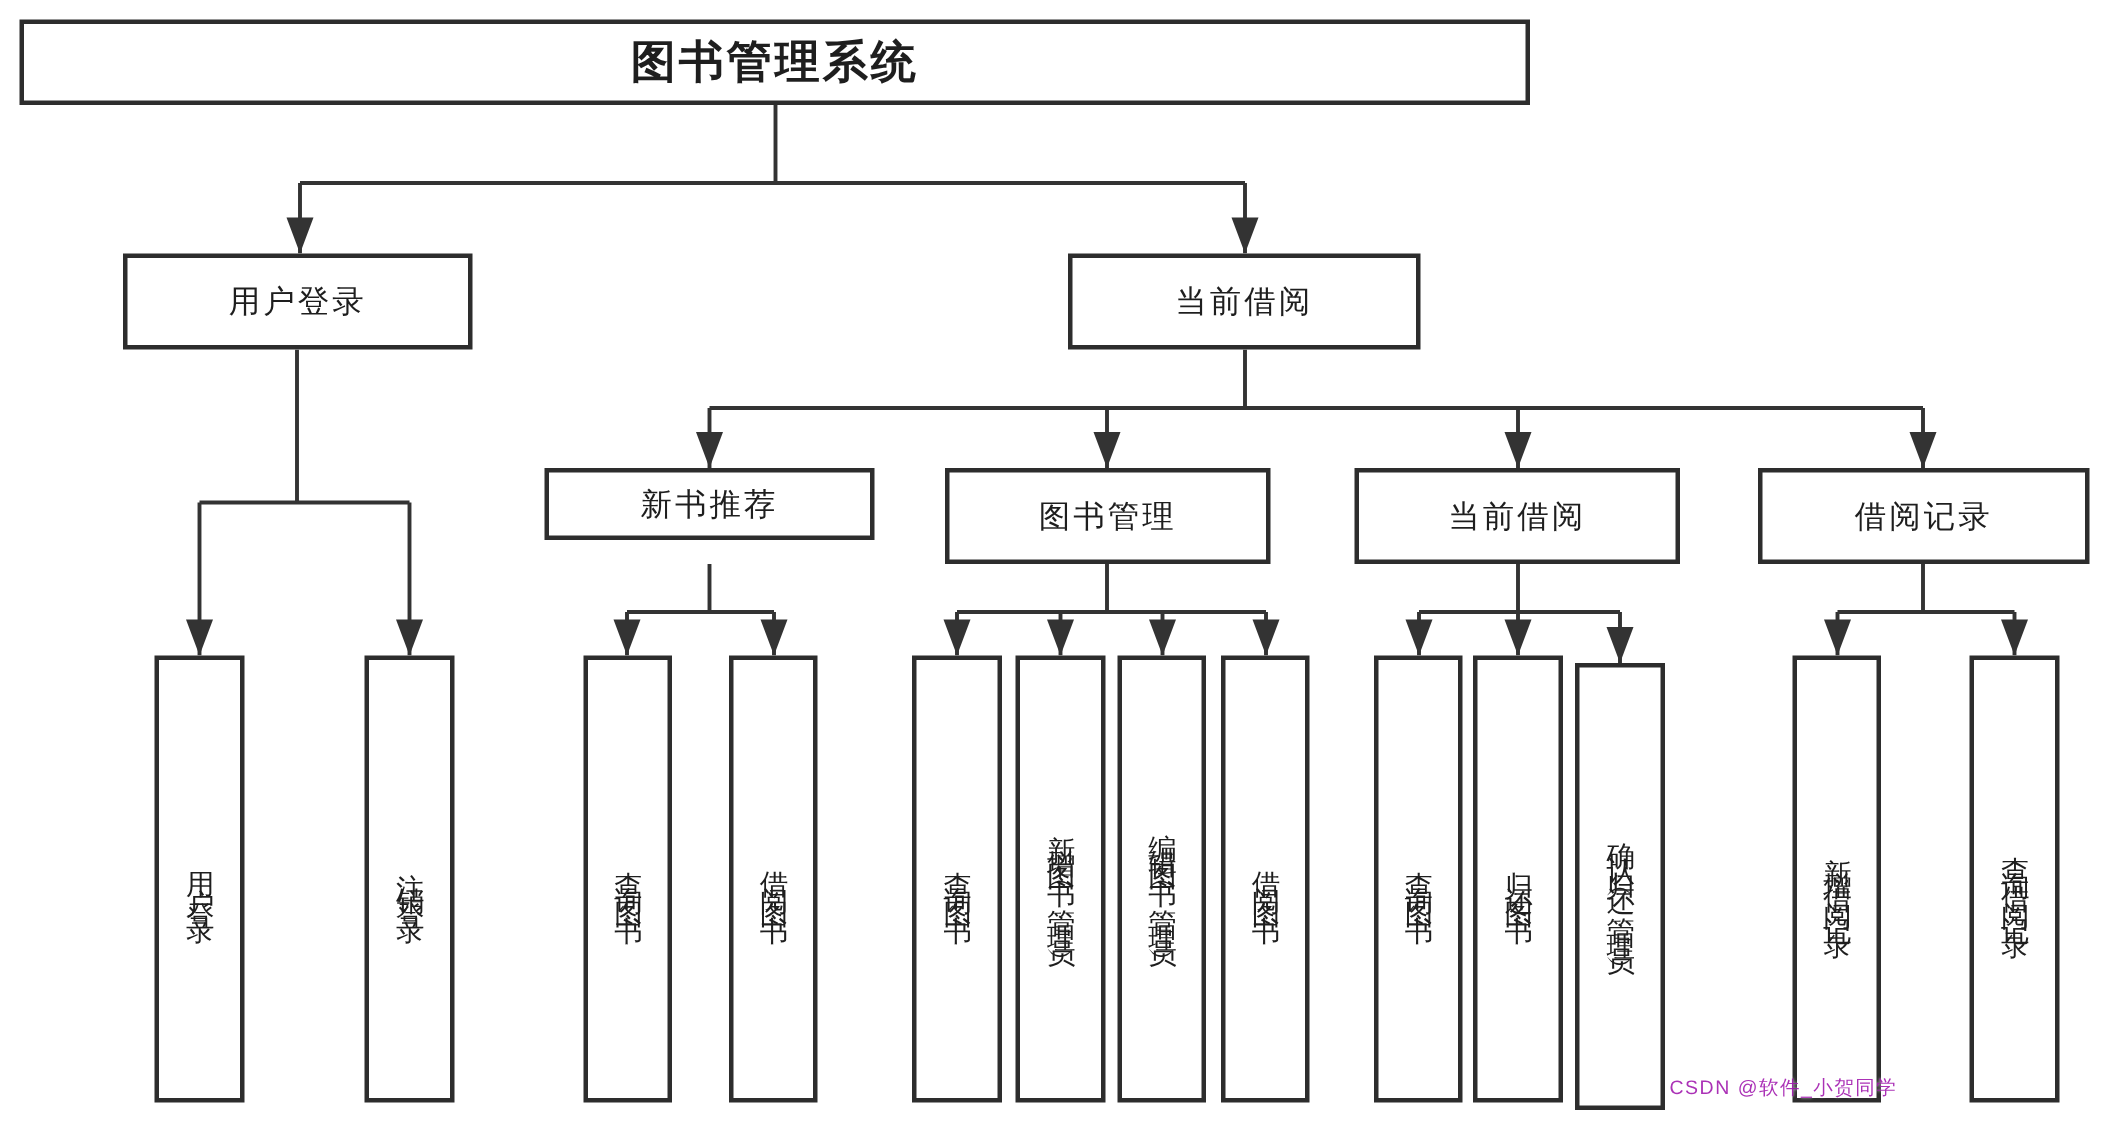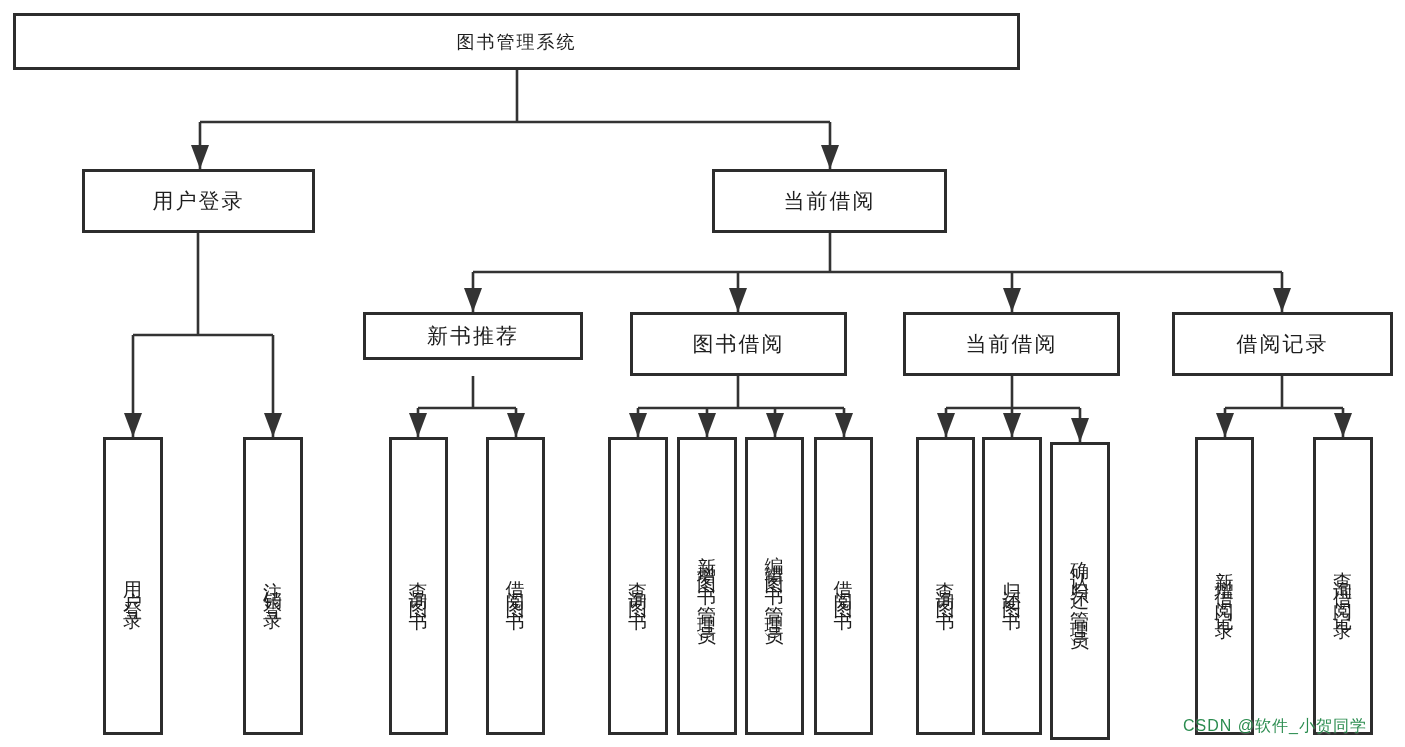--- a/index.html
+++ b/index.html
@@ -15,42 +15,42 @@
   .wires path { stroke:#333333; stroke-width:2.6; fill:none; }
   .wires polygon { fill:#333333; }
   .hbox {
     position:absolute;
     box-sizing:border-box;
     border:3px solid #2d2d2d;
     background:#ffffff;
     display:flex; align-items:center; justify-content:center;
     font-size:21px; letter-spacing:2px;
   }
-  .hbox.title { font-size:18px; }
+  .hbox.title { font-size:30px;font-weight:bold; }
   .vbox {
     position:absolute;
     box-sizing:border-box;
     border:3px solid #2d2d2d;
     background:#ffffff;
     display:flex; align-items:center; justify-content:center;
     top:437px; width:60px; height:298px;
   }
   .vtext {
     writing-mode:vertical-rl;
     text-orientation:mixed;
     font-size:19px;
     letter-spacing:10px;
     line-height:1;
     white-space:nowrap;
   }
   .watermark {
     position:absolute;
-    left:1183px; top:716px;
-    font-size:16px;
-    color:#15803d;
+    left:1113px; top:716px;
+    font-size:13px;
+    color:#a21caf;
     letter-spacing:1px;
     text-shadow:0 0 2px #ffffff;
     opacity:0.9;
     white-space:nowrap;
   }
 </style>
 </head>
 <body>
 
 <div class="stage">
@@ -94,21 +94,21 @@
     <span>用户登录</span>
   </div>
   <div class="hbox" style="left:712px;top:169px;width:235px;height:64px">
     <span>当前借阅</span>
   </div>
 
   <div class="hbox" style="left:363px;top:312px;width:220px;height:48px">
     <span>新书推荐</span>
   </div>
   <div class="hbox" style="left:630px;top:312px;width:217px;height:64px">
-    <span>图书借阅</span>
+    <span>图书管理</span>
   </div>
   <div class="hbox" style="left:1172px;top:312px;width:221px;height:64px">
     <span>借阅记录</span>
   </div>
   <div class="hbox" style="left:903px;top:312px;width:217px;height:64px">
     <span>当前借阅</span>
   </div>
 
   <div class="vbox" style="left:103px">
     <span class="vtext">用户登录</span>

